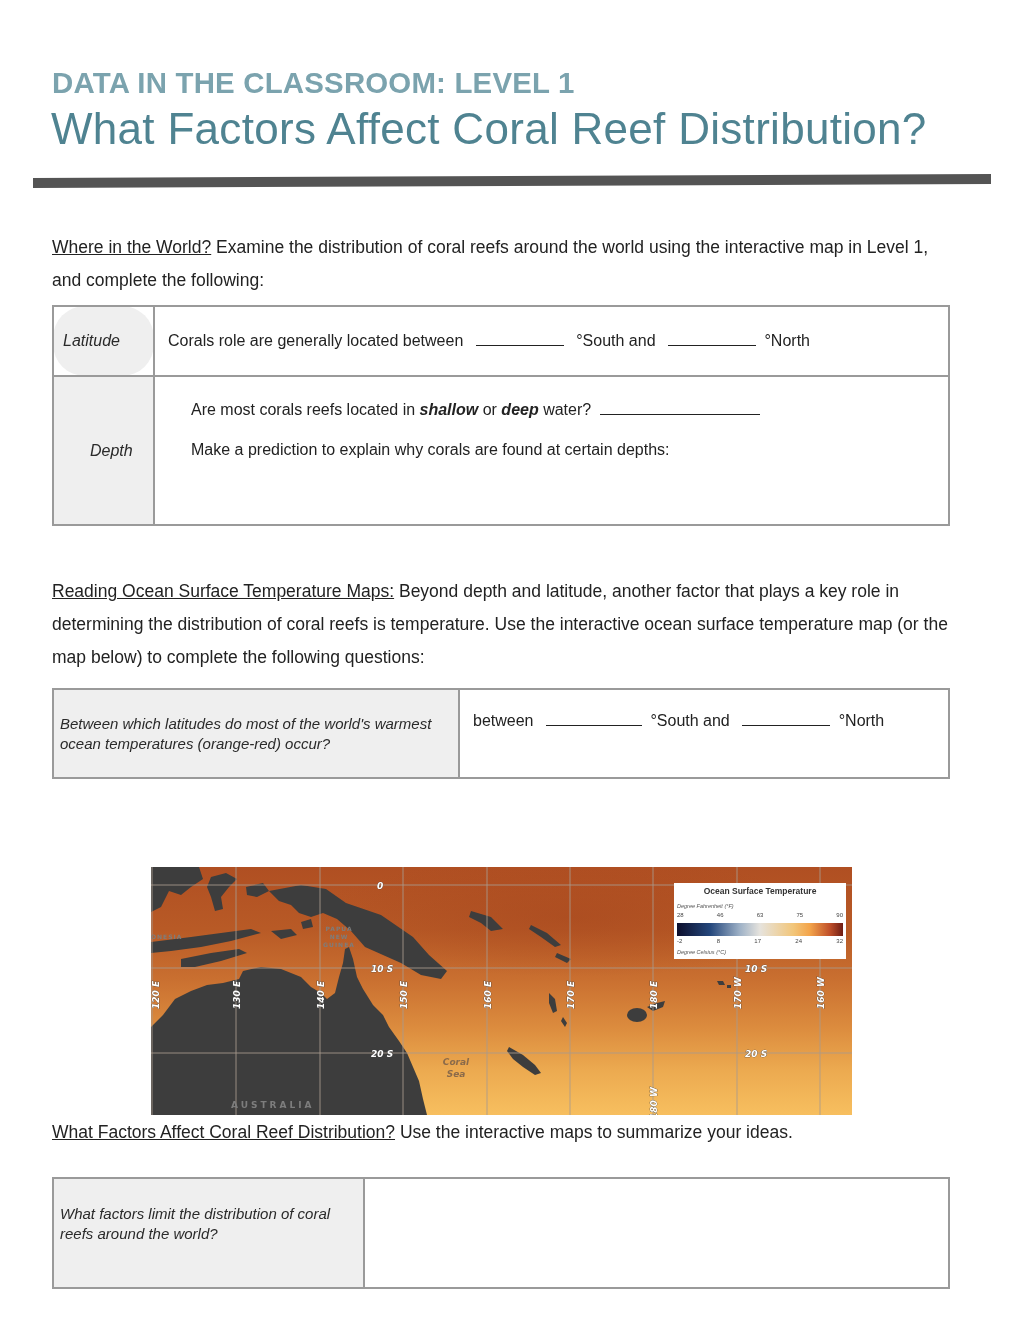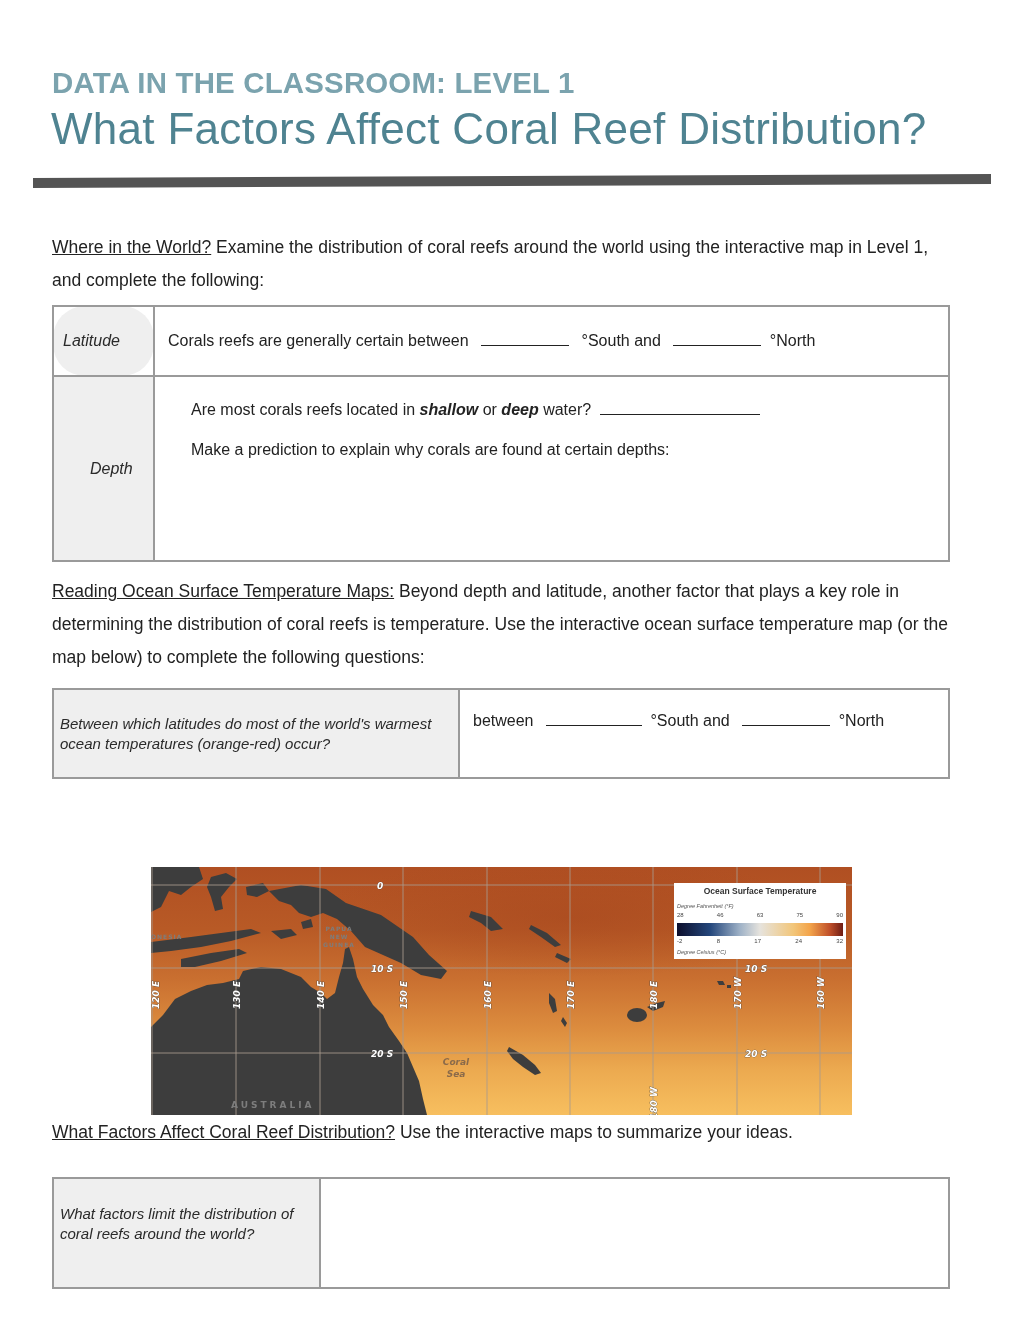--- a/index.html
+++ b/index.html
@@ -14,30 +14,30 @@
   .para .u { text-decoration: underline; }
 
   table.ws { position: absolute; left: 52px; width: 898px; border-collapse: collapse; font-family: "Liberation Sans", sans-serif; }
   table.ws td { border: 2px solid #9a9a9a; vertical-align: middle; font-size: 16px; }
   table.ws td.h { background: #efefef; font-style: italic; padding-left: 9px; color: #2a2a2a; }
   table.ws td.v { background: #ffffff; padding-left: 13px; color: #222; }
   .blank { display: inline-block; border-bottom: 1px solid #222; height: 14px; vertical-align: baseline; }
 
   #t1 { top: 305px; }
   #t1 tr.r1 td { height: 70px; border-radius: 32px; }
-  #t1 tr.r2 td { height: 185px; padding-left: 36px; }
+  #t1 tr.r2 td { height: 149px; padding-left: 36px; }
   #t1 td.h { width: 101px; }
 
   #t2 { top: 688px; }
   #t2 td.h { width: 406px; font-size: 15px; line-height: 20px; padding-left: 6px; }
   #t2 tr.r1 td { height: 77px; }
   #t2 tr.r2 td { height: 89px; }
 
   #t3 { top: 1177px; }
-  #t3 td.h { width: 267px; font-size: 15px; line-height: 20px; padding-left: 6px; vertical-align: top; padding-top: 25px; }
+  #t3 td.h { width: 311px; font-size: 15px; line-height: 20px; padding-left: 6px; vertical-align: top; padding-top: 25px; }
   #t3 tr td { height: 110px; }
 
   .map { position: absolute; left: 151px; top: 867px; width: 701px; height: 248px; overflow: hidden;
          background: linear-gradient(180deg, #b04f22 0%, #b85a26 25%, #c96f30 45%, #dc8c3e 65%, #ecaa50 82%, #f7bf5f 100%); }
   .map svg { position: absolute; left: 0; top: 0; }
   .legend { position: absolute; left: 523px; top: 16px; width: 172px; height: 76px; background: #ffffff; font-family: "Liberation Sans", sans-serif; color: #444; }
   .legend .lt { position: absolute; left: 0; width: 100%; top: 3px; text-align: center; font-size: 8.5px; font-weight: bold; color: #333; }
   .legend .unit { position: absolute; left: 3px; font-size: 5.5px; font-style: italic; color: #555; }
   .legend .ticks { position: absolute; left: 3px; width: 166px; display: flex; justify-content: space-between; font-size: 6px; color: #444; }
   .legend .bar { position: absolute; left: 3px; top: 40px; width: 166px; height: 13px;
@@ -52,21 +52,21 @@
 
 <div class="para" style="top:231px;">
   <span class="u">Where in the World?</span><span> Examine the distribution of coral reefs around the world using the interactive map in Level 1, and complete the following:</span>
 </div>
 
 <table class="ws" id="t1">
   <tbody>
       <tr class="r1">
     <td class="h">Latitude</td>
     <td class="v">
-      <span>Corals reefs are generally certain between</span>
+      <span>Corals role are generally located between</span>
       <span class="blank" style="width:88px;margin-left:8px;"></span>
       <span style="margin-left:8px;">°South and</span>
       <span class="blank" style="width:88px;margin-left:8px;"></span>
       <span style="margin-left:4px;">°North</span>
     </td>
   </tr>
   <tr class="r2">
     <td class="h">Depth</td>
     <td class="v" style="vertical-align:top;padding-top:22px;">
       <div style="line-height:22px;">

